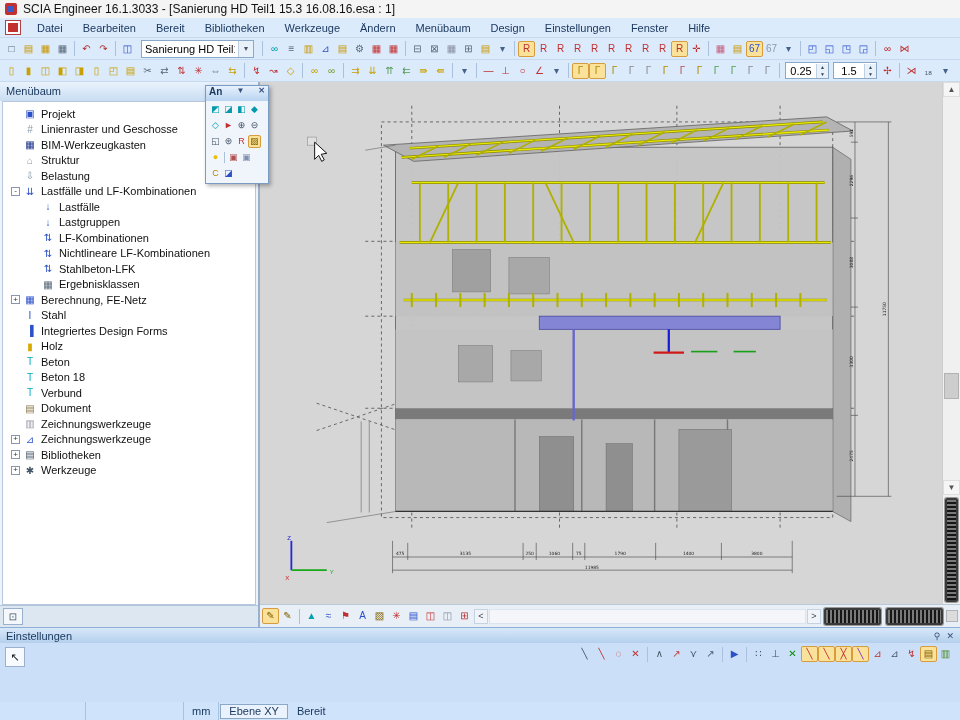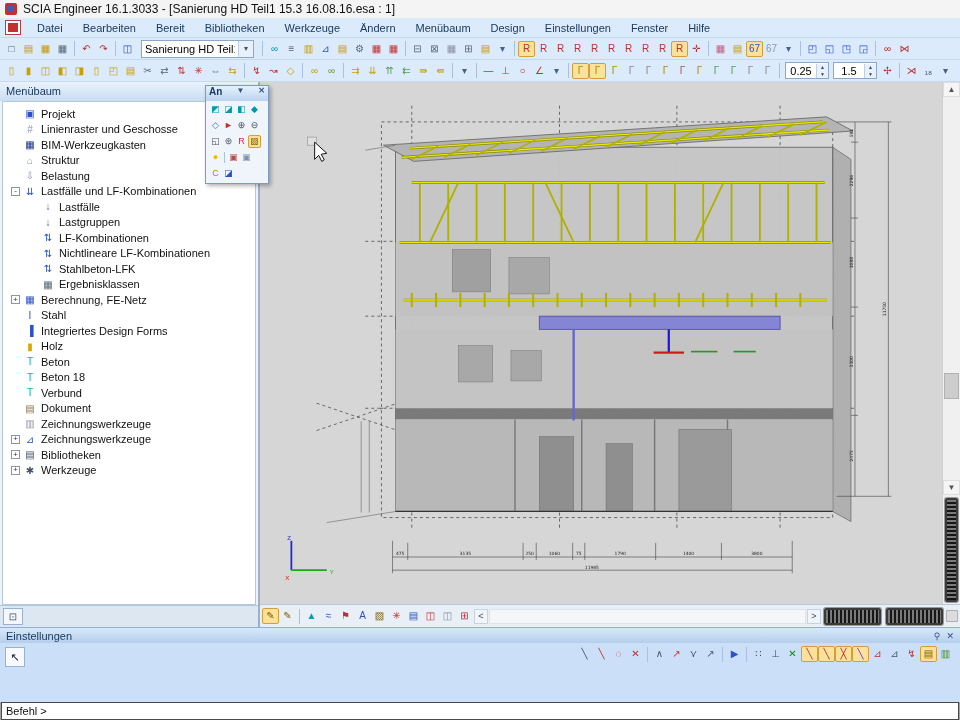--- a/index.html
+++ b/index.html
@@ -1217,24 +1217,28 @@
             <i>▤</i>
           </span>
         </span>
         <span class="tbitem">
           <span class="icon" style="color: rgb(74, 138, 42);">
             <i>▥</i>
           </span>
         </span>
       </span>
   </div>
-  <div class="cmd-input">
-    <input value="Befehl &gt;" style="">
+
+  <div class="statusbar">
+    <span class="sseg" style="width:86px"></span>
+    <span class="sseg" style="width:98px"></span>
+    <span class="sseg">mm</span>
+    <span class="sseg pressed">Ebene XY</span>
+    <span class="sseg" style="border-right:none">Bereit</span>
   </div>
-
 
   <div class="palette">
     <div class="pal-header">
       <span class="pal-title">Ansi...</span>
       <span class="pal-hbtn">▼</span>
       <span class="pal-hbtn">✕</span>
     </div>
     <div class="pal-body">
 
     <span class="pal-item">

